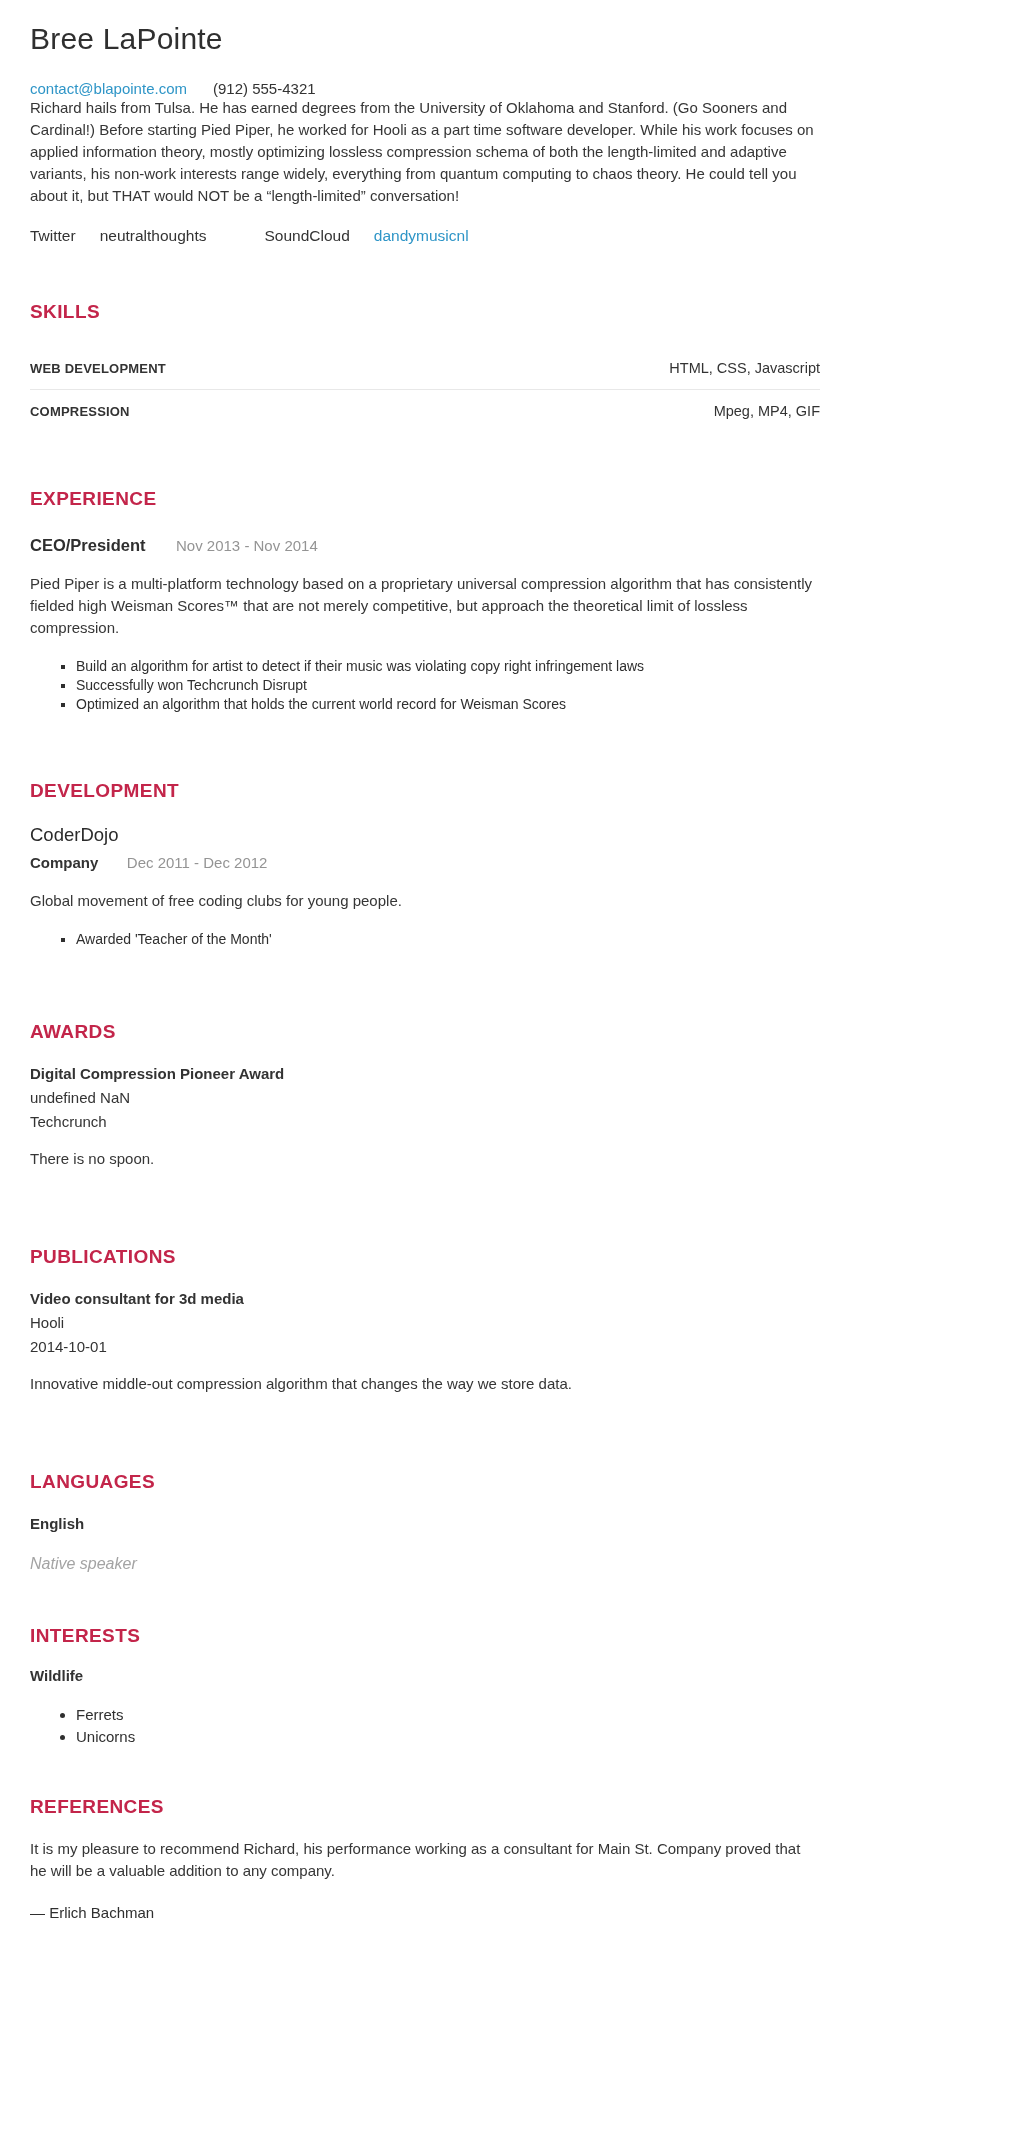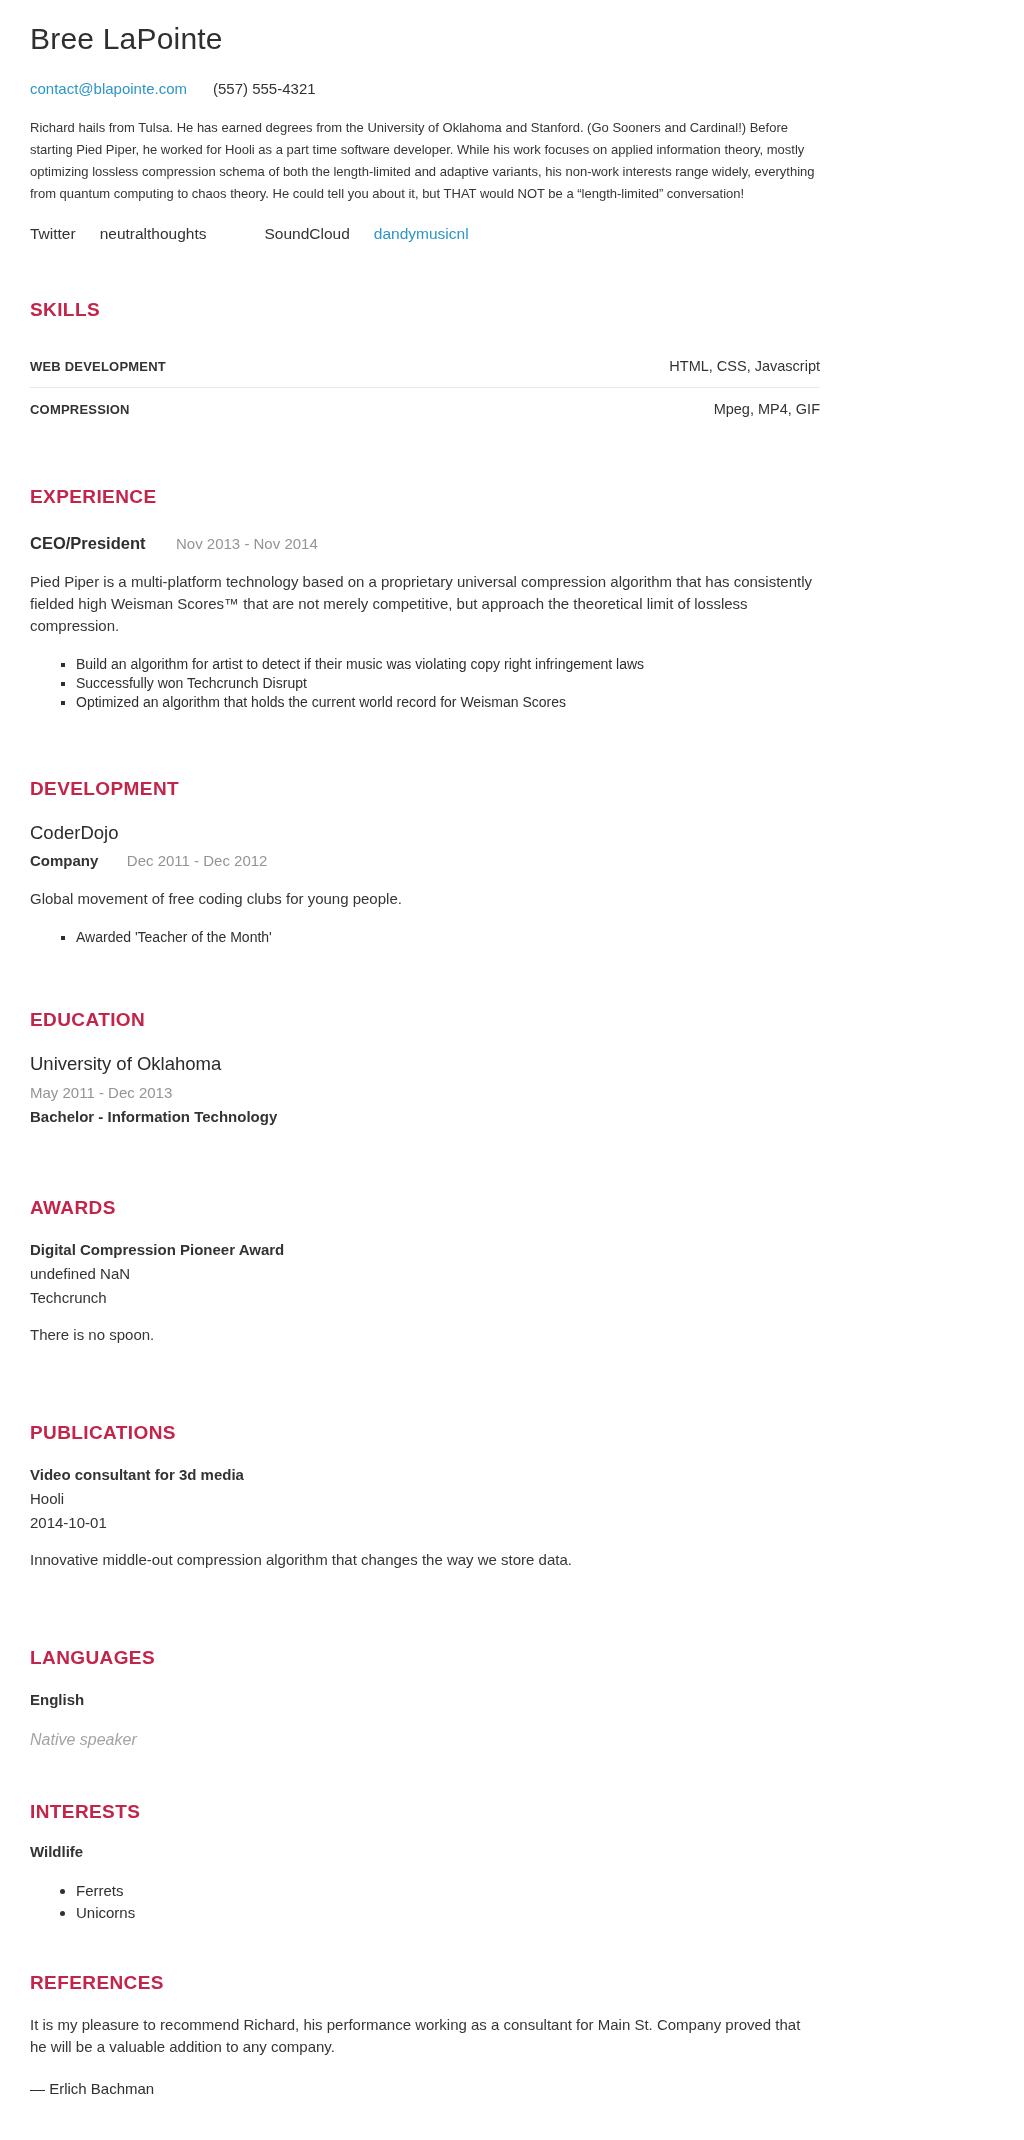--- a/index.html
+++ b/index.html
@@ -10,21 +10,21 @@
     width: 1024px;
     min-height: 2140px;
   }
   .resume { padding: 22px 204px 120px 30px; }
 
   
   .name { font-size: 30px; font-weight: 400; color: #2f2f2f; letter-spacing: 0.2px; margin: 0; }
   .contact-row { margin-top: 24px; font-size: 15px; }
   .contact-row .email { color: #2e95c7; text-decoration: none; margin-right: 26px; cursor: pointer; }
   .contact-row .phone { color: #333; }
-  .summary { margin-top: 20px; font-size: 13px; line-height: 22px; color: #363636; }
+  .summary { font-size: 15px; line-height: 22px; color: #363636; }
   .social-row { margin-top: 20px; font-size: 15.5px; }
   .social-row .network { margin-right: 24px; color: #333; }
   .social-row .username { color: #333; margin-right: 58px; }
   .social-row .username.link { color: #2e95c7; margin-right: 0; text-decoration: none; cursor: pointer; }
 
   
   .section { margin-top: 56px; }
   .section-title {
     color: #c3254a;
     font-size: 19px;
@@ -73,21 +73,21 @@
   .ref-name { margin-top: 22px; font-size: 15px; color: #2f2f2f; }
 </style>
 </head>
 <body>
 
 <div class="resume">
 
   <h1 class="name">Bree LaPointe</h1>
 
   <div class="contact-row">
-    <a class="email">contact@blapointe.com</a><span class="phone">(557) 555-4321</span>
+    <a class="email">contact@blapointe.com</a><span class="phone">(912) 555-4321</span>
   </div>
 
   <div class="summary">Richard hails from Tulsa. He has earned degrees from the University of Oklahoma and Stanford. (Go Sooners and Cardinal!) Before starting Pied Piper, he worked for Hooli as a part time software developer. While his work focuses on applied information theory, mostly optimizing lossless compression schema of both the length-limited and adaptive variants, his non-work interests range widely, everything from quantum computing to chaos theory. He could tell you about it, but THAT would NOT be a “length-limited” conversation!</div>
 
   <div class="social-row">
     <span class="network">Twitter</span><span class="username">neutralthoughts</span><span class="network">SoundCloud</span><a class="username link">dandymusicnl</a>
   </div>
 
   <div class="section">
     <h2 class="section-title">SKILLS</h2>
@@ -125,26 +125,20 @@
     <div class="sub-line">
       <span class="role">Company</span>
       <span class="dates">Dec 2011 - Dec 2012</span>
     </div>
     <div class="body-text">Global movement of free coding clubs for young people.</div>
     <ul class="square-list">
       <li>Awarded 'Teacher of the Month'</li>
     </ul>
   </div>
 
-  <div class="section sec-edu">
-    <h2 class="section-title">EDUCATION</h2>
-    <div class="org-name">University of Oklahoma</div>
-    <div class="edu-dates">May 2011 - Dec 2013</div>
-    <div class="edu-degree">Bachelor - Information Technology</div>
-  </div>
 
   <div class="section sec-awd">
     <h2 class="section-title">AWARDS</h2>
     <div class="item-title">Digital Compression Pioneer Award</div>
     <div class="item-line">undefined NaN</div>
     <div class="item-line">Techcrunch</div>
     <div class="body-text">There is no spoon.</div>
   </div>
 
   <div class="section sec-pub">

